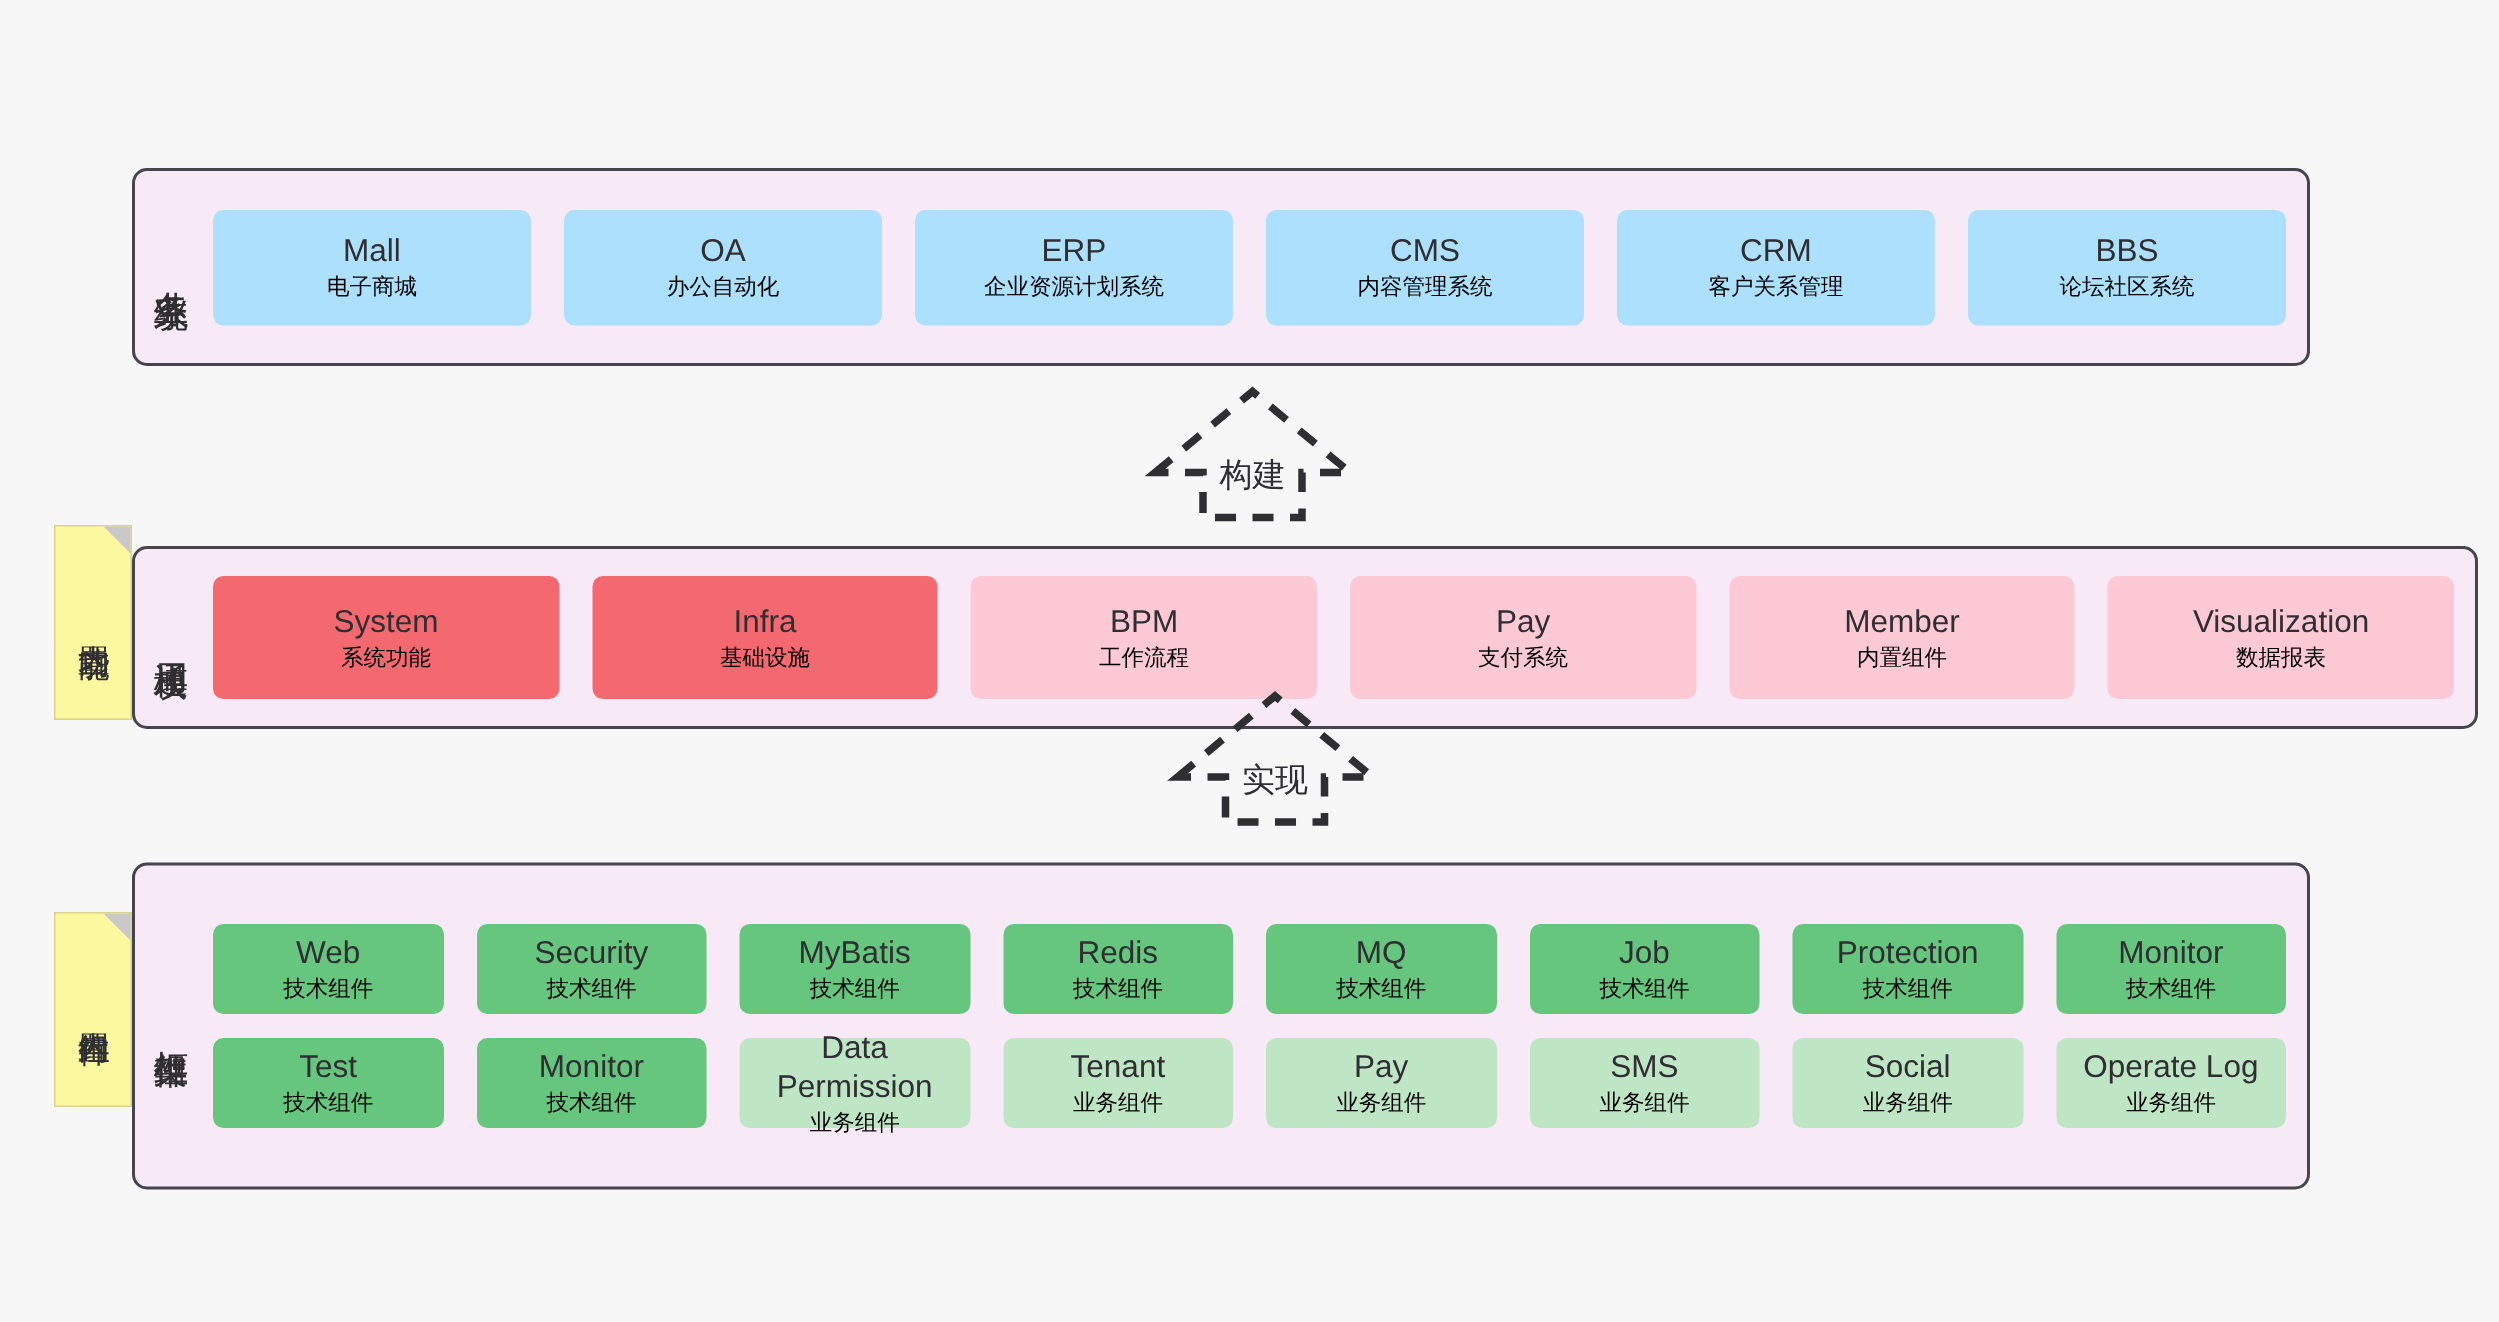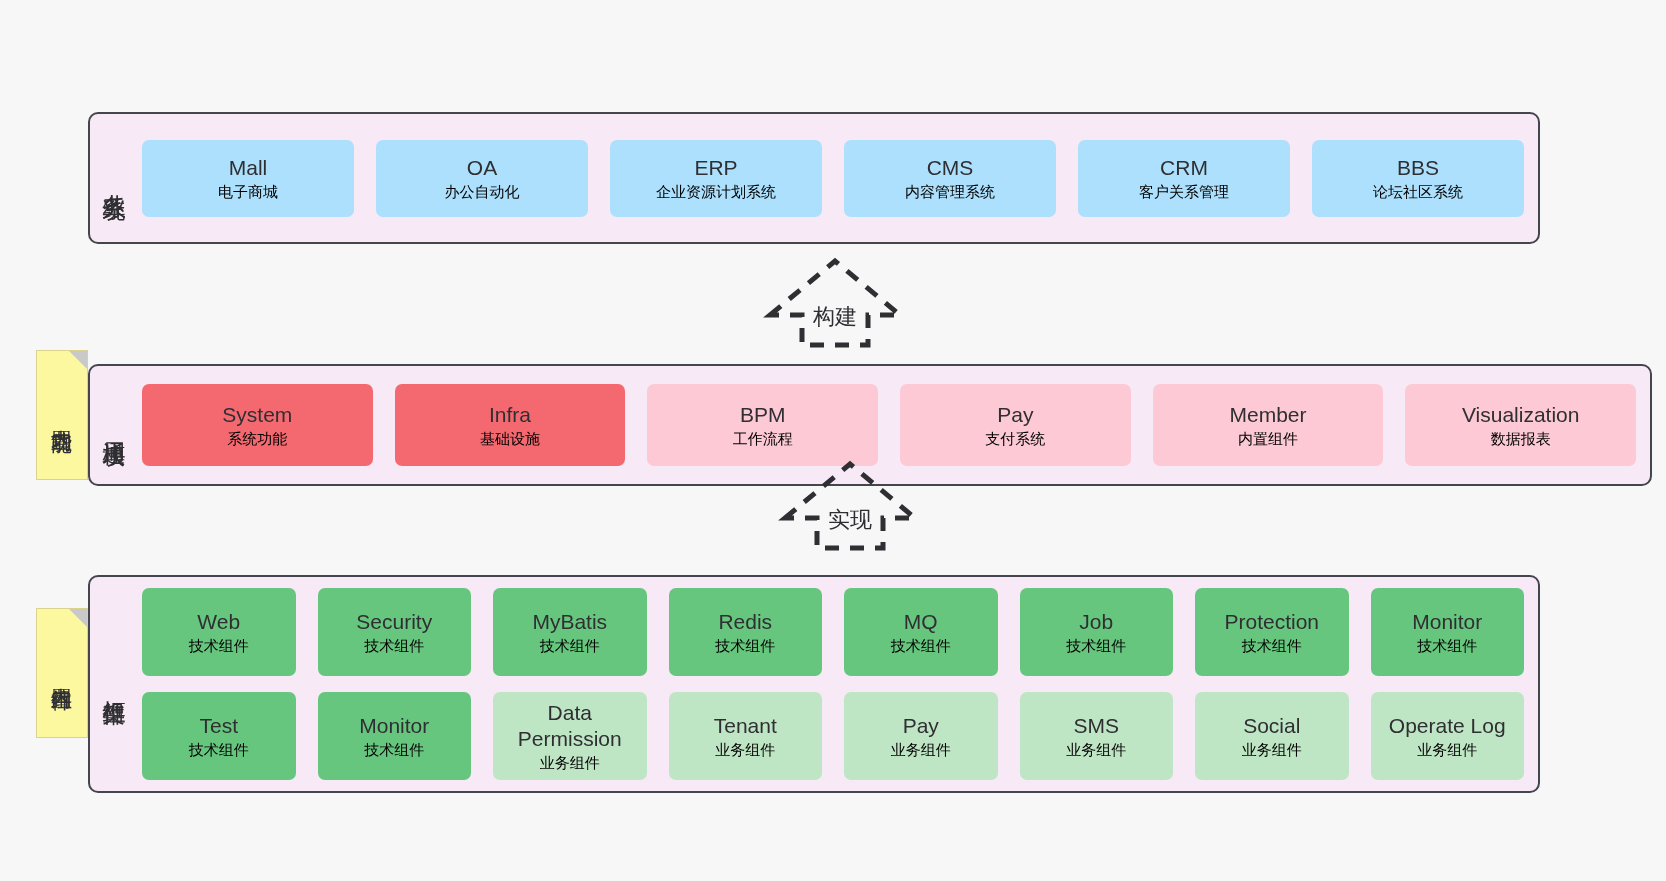--- a/index.html
+++ b/index.html
@@ -74,21 +74,21 @@
 
   
   #layer-modules{left:88px;top:364px;width:1564px;height:122px;}
   #layer-modules .card{height:82px;}
   .c-red{background:#f4696f;}
   .c-pink{background:#fcc9d4;}
 
   
   #layer-framework{left:88px;top:575px;width:1452px;height:218px;}
   #layer-framework .layer-body{gap:16px;padding:16px 14px 16px 4px;}
-  #layer-framework .card{height:88px;}
+  #layer-framework .card{height:60px;}
   .c-green{background:#67c67e;}
   .c-lgreen{background:#bfe6c4;}
 
   
   .note{
     position:absolute;
     width:52px;
     background:#fcf8a0;
     border:1px solid #d9d38f;
     box-sizing:border-box;

